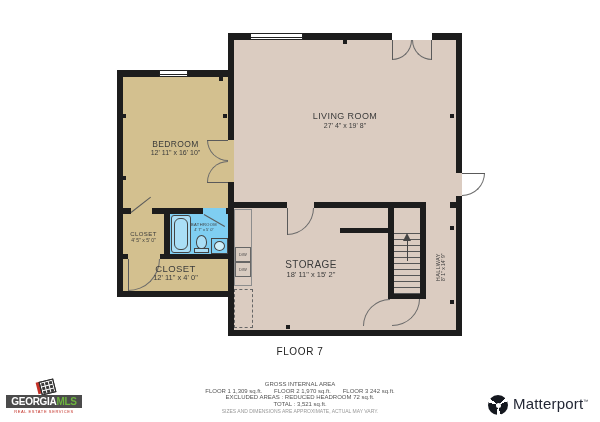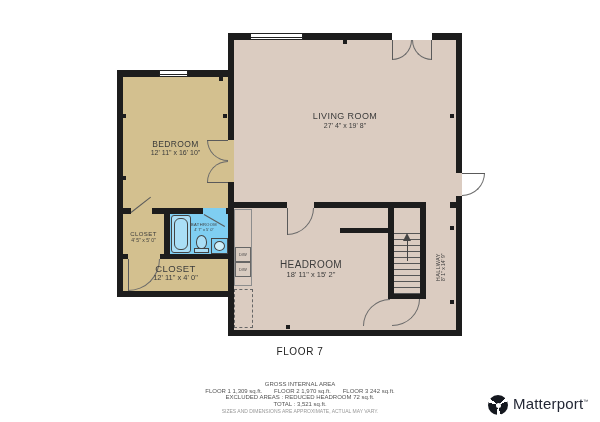--- a/index.html
+++ b/index.html
@@ -156,21 +156,21 @@
 
   <div class="lbl" style="left:123px;top:139px;width:105px;">
     <div class="nm" style="font-size:8.5px;">BEDROOM</div>
     <div style="font-size:7px;">12' 11" x 16' 10"</div>
   </div>
   <div class="lbl" style="left:234px;top:111px;width:222px;">
     <div class="nm" style="font-size:9px;">LIVING ROOM</div>
     <div style="font-size:7px;">27' 4" x 19' 8"</div>
   </div>
   <div class="lbl" style="left:234px;top:259px;width:154px;">
-    <div class="nm" style="font-size:10px;">HEADROOM</div>
+    <div class="nm" style="font-size:10px;">STORAGE</div>
     <div style="font-size:7.5px;">18' 11" x 15' 2"</div>
   </div>
   <div class="lbl" style="left:123px;top:263px;width:105px;">
     <div class="nm" style="font-size:9.5px;">CLOSET</div>
     <div style="font-size:7.5px;">12' 11" x 4' 0"</div>
   </div>
   <div class="lbl" style="left:123px;top:231px;width:41px;">
     <div class="nm" style="font-size:6px;">CLOSET</div>
     <div style="font-size:5px;">4' 5" x 5' 0"</div>
   </div>
@@ -192,20 +192,28 @@
     <div>
       <span class="f2span">FLOOR 1 1,309 sq.ft.</span>
       <span class="f2span">FLOOR 2 1,970 sq.ft.</span>
       <span class="f2span">FLOOR 3 242 sq.ft.</span>
     </div>
     <div>EXCLUDED AREAS :  REDUCED HEADROOM 72 sq.ft.</div>
     <div>TOTAL :  3,521 sq.ft.</div>
     <div class="fine">SIZES AND DIMENSIONS ARE APPROXIMATE, ACTUAL MAY VARY.</div>
   </div>
 
+  <div class="gmls">
+    <div class="house">
+      <div class="signside"></div>
+      <div class="sign"></div>
+    </div>
+    <div class="banner"><span class="g">GEORGIA</span><span class="m">MLS</span></div>
+    <div class="tag">REAL ESTATE SERVICES</div>
+  </div>
 
   <div class="mp">
     <div class="pin">
         <div class="hole"></div>
       </div>
     <div class="word"><span>Matterport</span><span class="tm">™</span></div>
   </div>
 
 </div>
 

